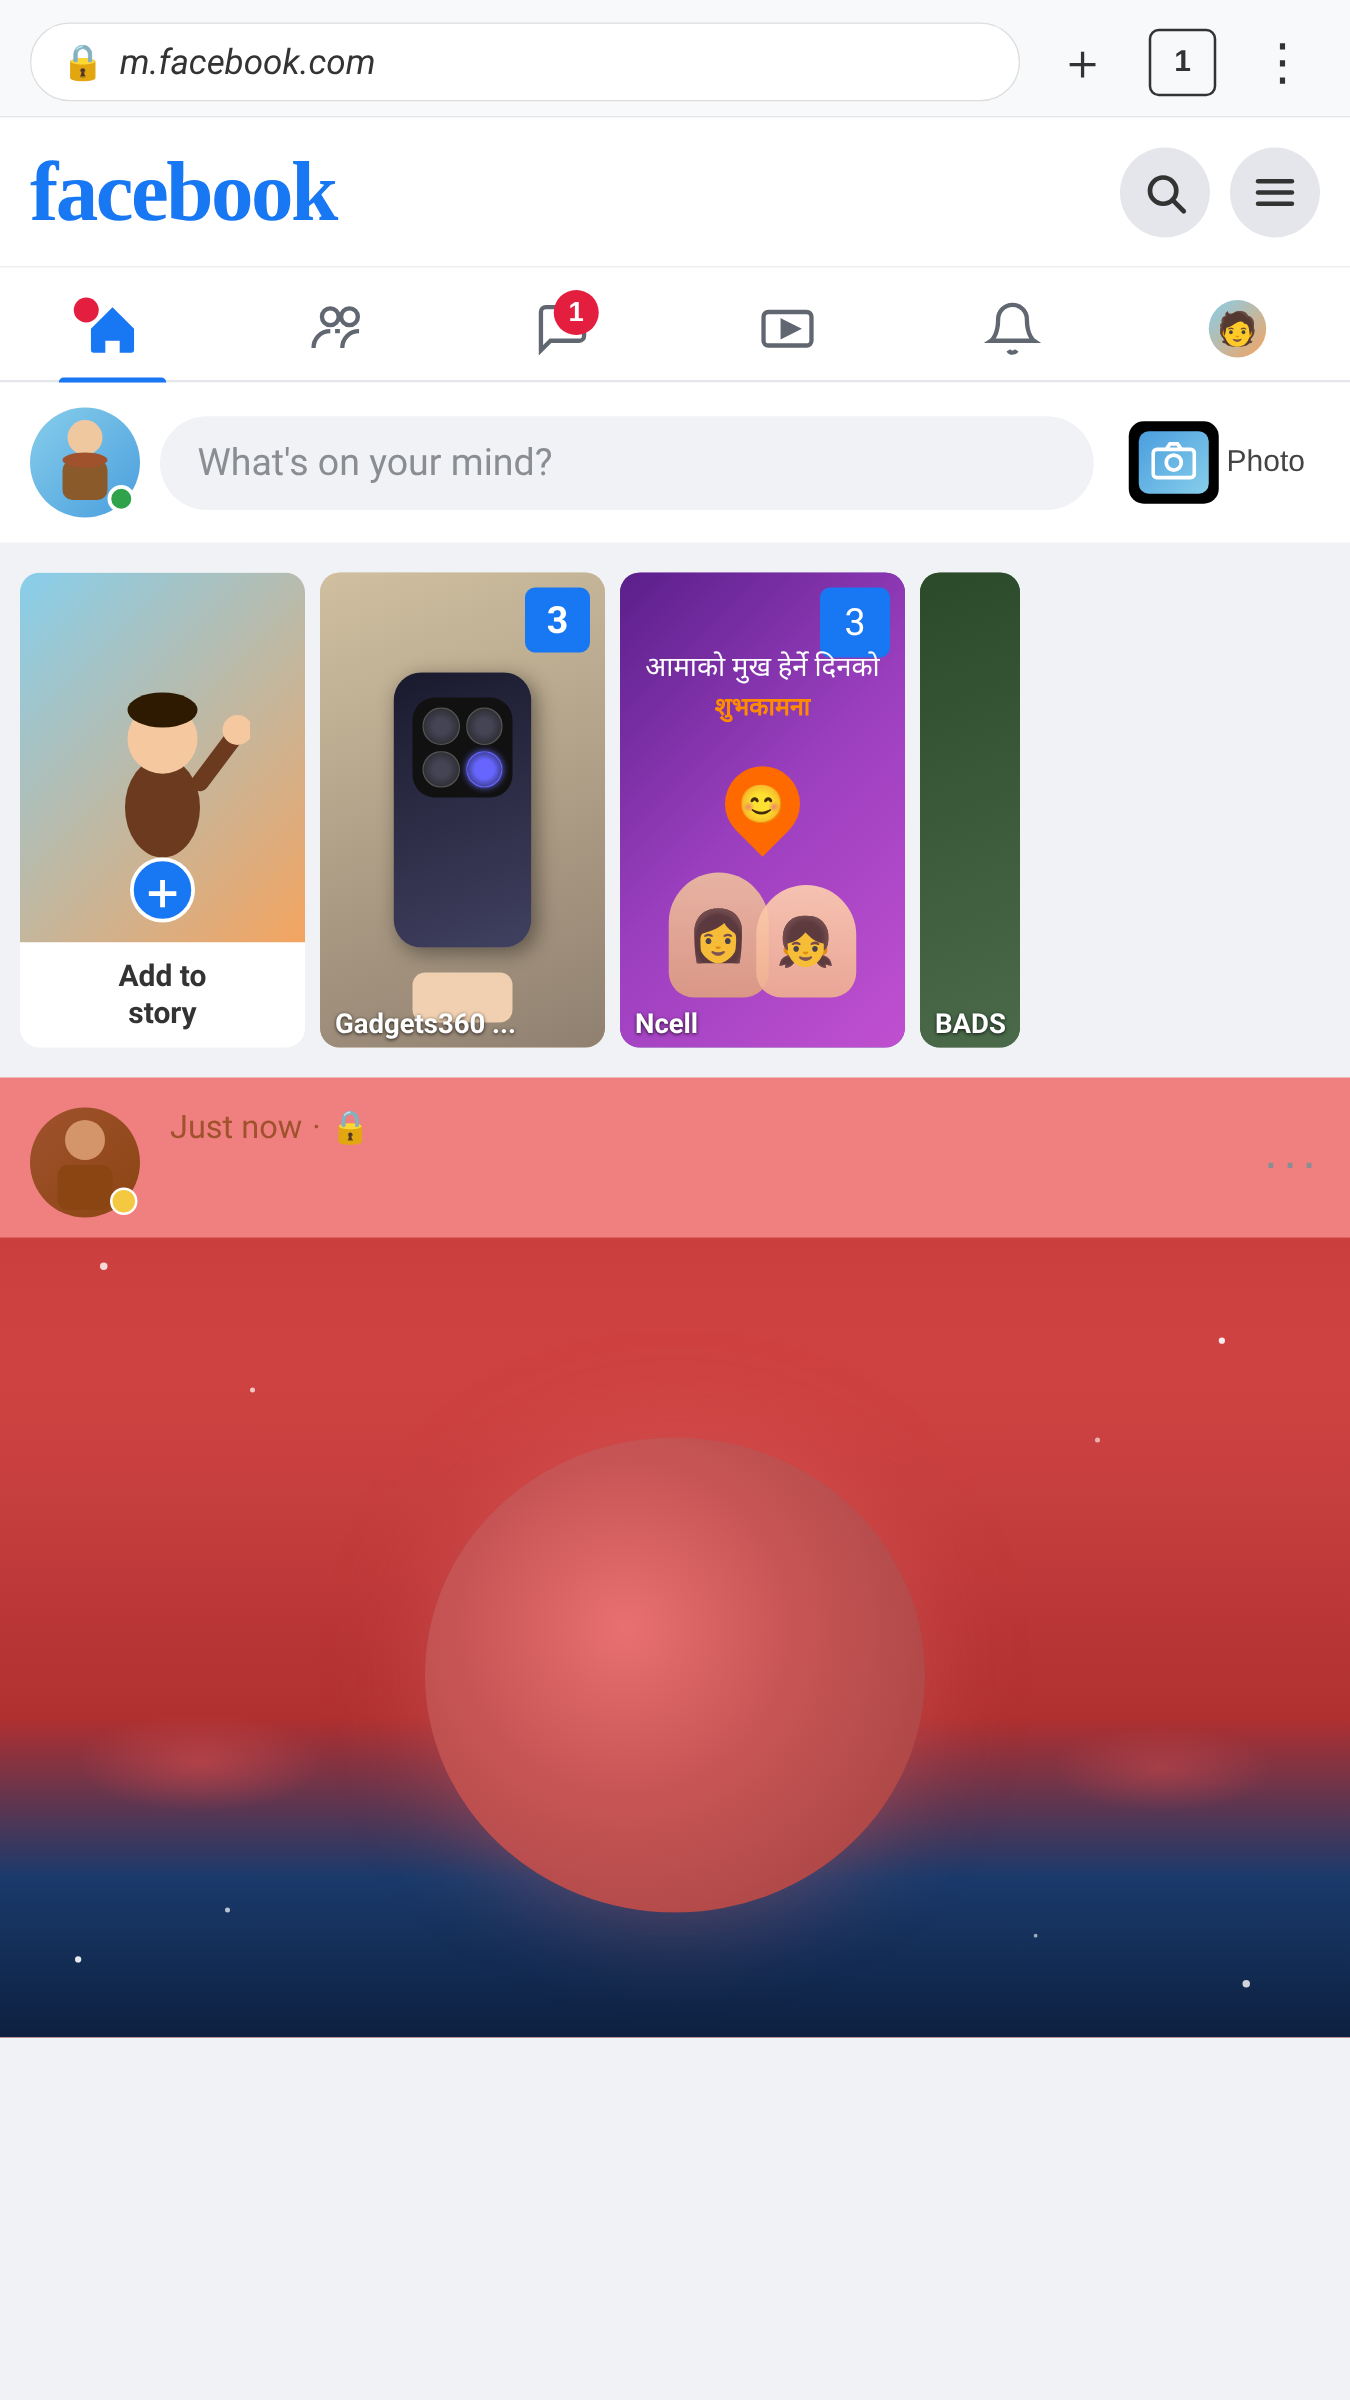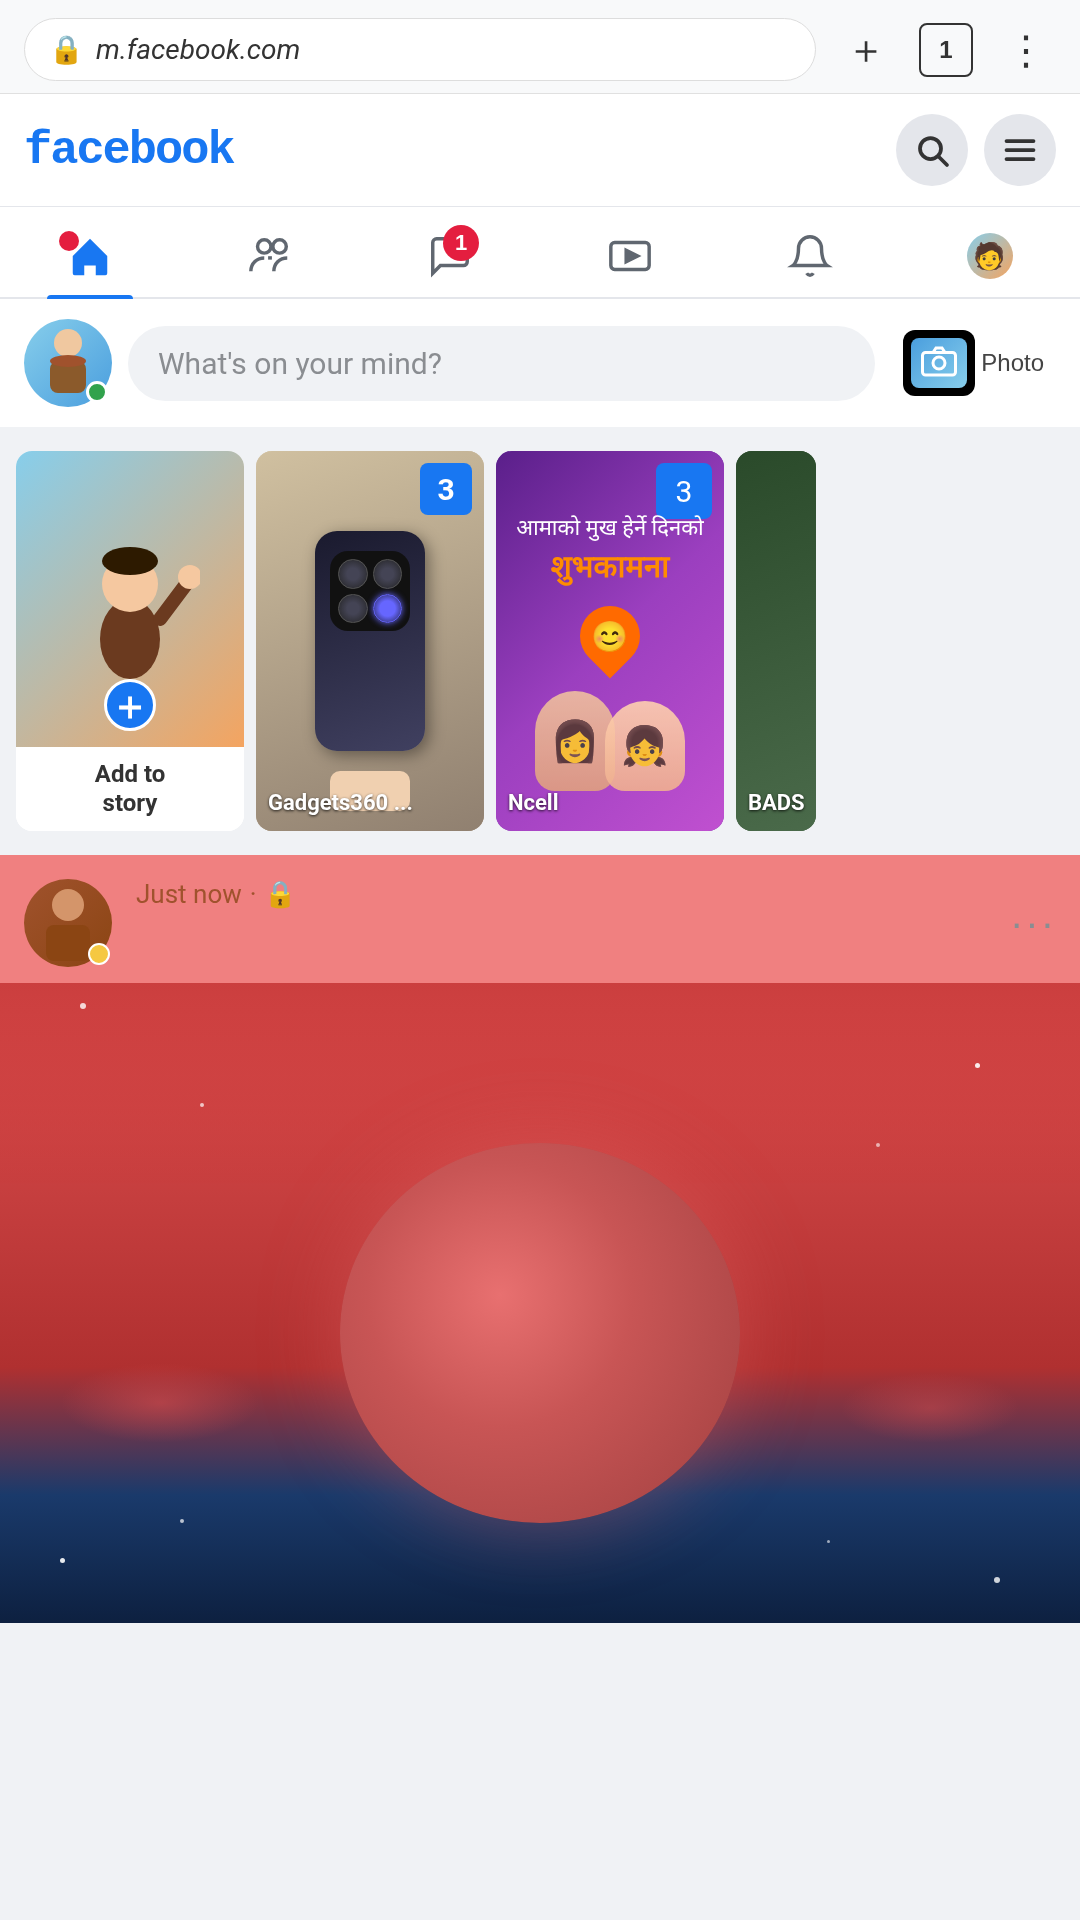--- a/index.html
+++ b/index.html
@@ -69,24 +69,24 @@
     
     .fb-header {
       background: #fff;
       padding: 20px 24px;
       display: flex;
       align-items: center;
       justify-content: space-between;
       border-bottom: 1px solid #e4e6eb;
     }
     .fb-logo {
-      font-size: 47px;
+      font-size: 68px;
       font-weight: bold;
       color: #1877f2;
-      font-family: Liberation Mono, monospace;
+      font-family: Liberation Serif, serif;
       letter-spacing: -2px;
     }
     .fb-header-actions {
       display: flex;
       gap: 16px;
       align-items: center;
     }
     .header-icon-btn {
       width: 72px;
       height: 72px;
@@ -293,21 +293,21 @@
     }
     .story-label {
       font-size: 24px;
       font-weight: bold;
       color: #333;
       text-align: center;
       line-height: 1.2;
     }
     .story-user-label {
       position: absolute;
-      bottom: 16px;
+      bottom: 6px;
       left: 12px;
       color: #fff;
       font-size: 22px;
       font-weight: bold;
       text-shadow: 0 1px 3px rgba(0,0,0,0.8);
     }
     .story-count-badge {
       position: absolute;
       top: 12px;
       right: 12px;
@@ -589,21 +589,21 @@
 
   <div class="story-card" style="background:#7b3faf;">
     <div style="position:absolute;top:0;left:0;right:0;bottom:0;background:linear-gradient(135deg,#5a1f8a 0%,#9b3fbf 50%,#c050d0 100%);"></div>
 
     <div class="story-overlay-icon" style="border-radius:8px;width:56px;height:56px;background:#1877f2;display:flex;align-items:center;justify-content:center;font-size:30px;">
       <span>3</span>
     </div>
 
     <div style="position:absolute;top:60px;left:0;right:0;text-align:center;padding:0 10px;">
       <div style="font-size:22px;color:#fff;line-height:1.5;">आमाको मुख हेर्ने दिनको</div>
-      <div style="font-size:31px;color:#ff8c00;font-weight:bold;">शुभकामना</div>
+      <div style="font-size:20px;color:#ff8c00;font-weight:bold;">शुभकामना</div>
     </div>
 
     <div style="position:absolute;top:50%;left:50%;transform:translate(-50%,-50%);width:60px;height:70px;">
       <div style="width:60px;height:60px;background:#ff6a00;border-radius:50% 50% 50% 0;transform:rotate(-45deg);display:flex;align-items:center;justify-content:center;">
         <div style="transform:rotate(45deg);font-size:30px;">😊</div>
       </div>
     </div>
 
     <div style="position:absolute;bottom:40px;left:0;right:0;display:flex;justify-content:center;gap:0;align-items:flex-end;">
       <div style="width:80px;height:100px;background:linear-gradient(180deg,#f0c0a0,#e0a080);border-radius:40px 40px 20px 20px;display:flex;align-items:center;justify-content:center;font-size:40px;opacity:0.9;">👩</div>

